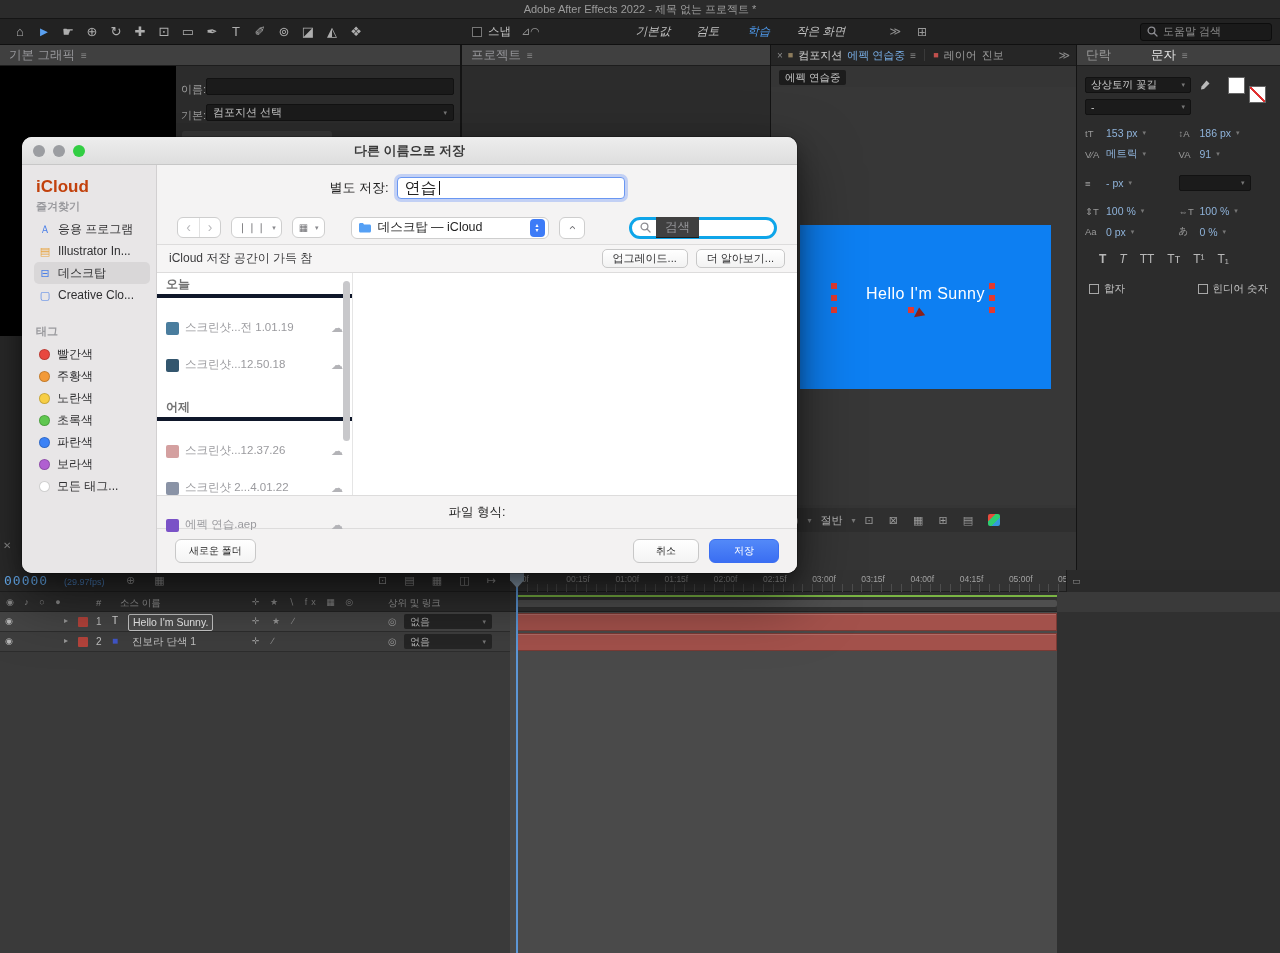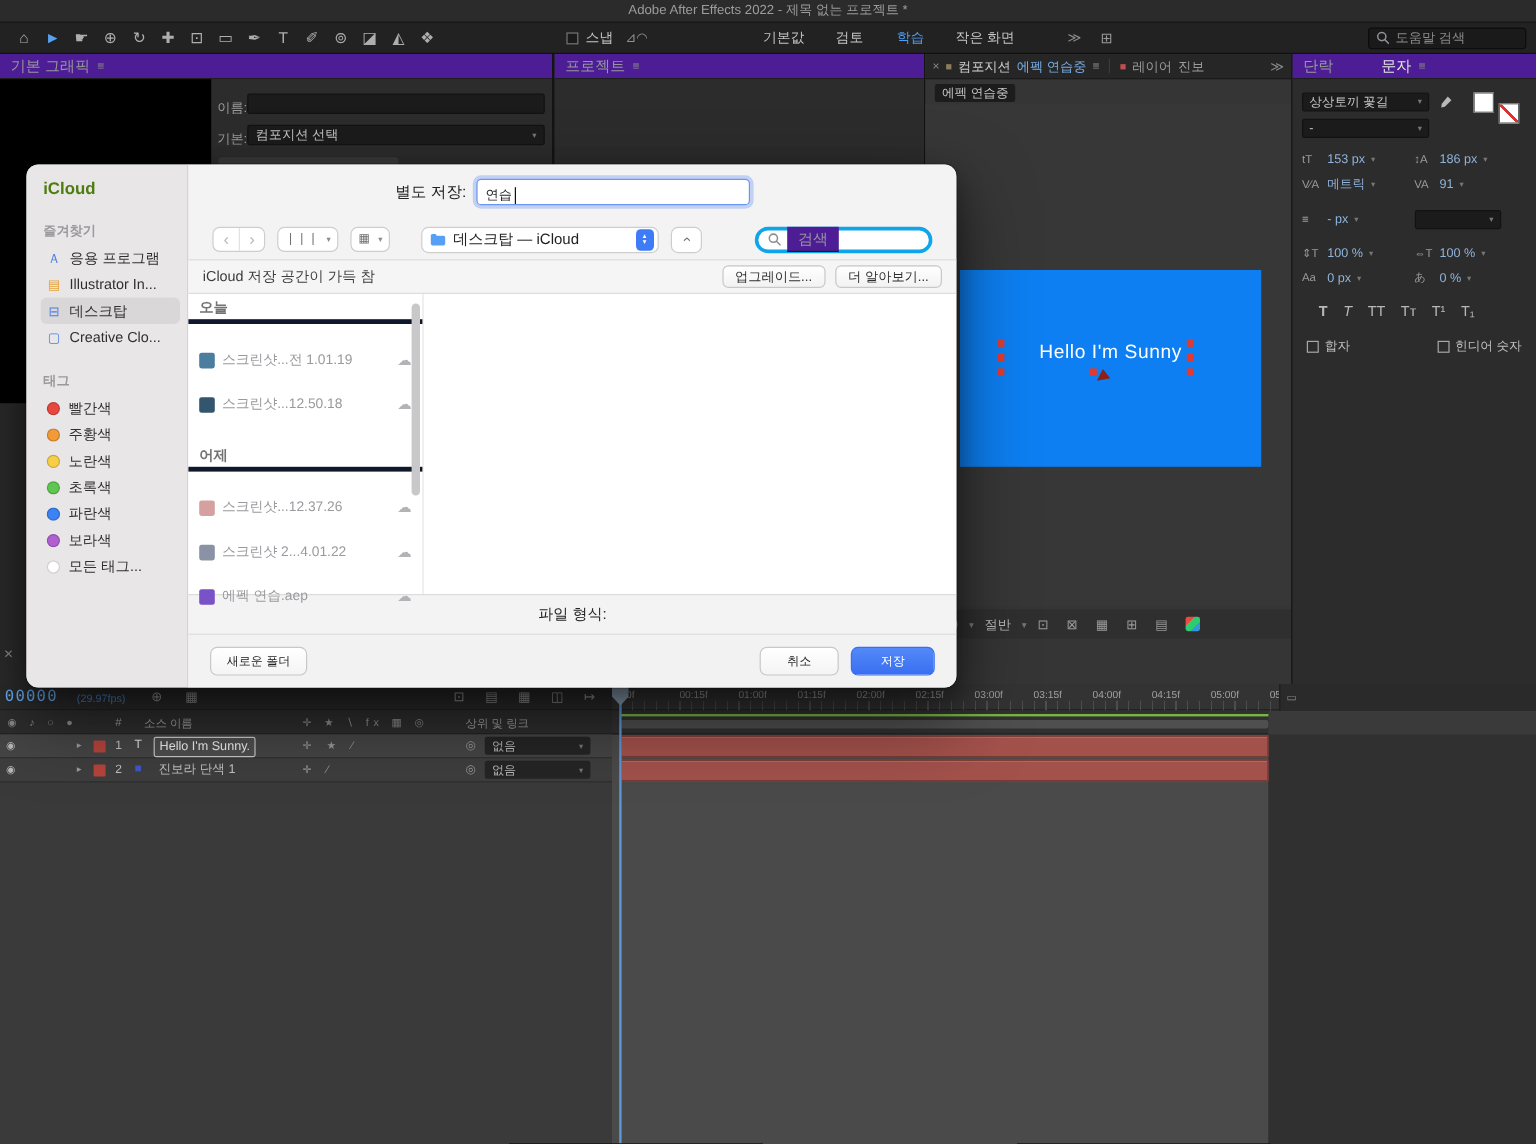--- a/index.html
+++ b/index.html
@@ -9,31 +9,31 @@
 
 .titlebar{position:absolute;left:0;top:0;width:1280px;height:19px;background:#2b2b2b;border-bottom:1px solid #151515;text-align:center;font-size:11px;color:#9c9c9c;line-height:18px;}
 .tb{position:absolute;left:0;top:19px;width:1280px;height:26px;background:#222;border-bottom:1px solid #101010;display:flex;align-items:center;padding:0 8px;}
 .tools{display:flex;align-items:center;}
 .tool{font-size:13px;color:#aeaeae;width:24px;text-align:center;flex:none;cursor:default;}
 .tools .tool:nth-of-type(2){color:#5aa0f0;}
 .snap{margin-left:104px;display:flex;align-items:center;gap:6px;}
 .snapbox{width:10px;height:10px;border:1px solid #777;background:#1a1a1a;}
 .snaplab{font-size:11.5px;color:#c4c4c4;}
 .snapic{color:#8f8f8f;font-size:11px;margin-left:4px;}
-.wsrow{display:flex;align-items:center;}
+.wsrow{display:flex;align-items:center;font-style:italic;}
 .wsrow span{font-size:11.5px;color:#c4c4c4;margin-left:26px;}
 .wsrow span:nth-of-type(1){margin-left:96px;}
 .wsrow span:nth-of-type(3){color:#4f9cf0;margin-left:28px;}
 .ovf{color:#8f8f8f;margin-left:44px;font-size:11px;}
 .wsgrid{margin-left:16px;color:#9a9a9a;font-size:12px;}
 .hsearch{margin-left:auto;width:132px;height:18px;background:#1a1a1a;border:1px solid #0d0d0d;border-radius:3px;display:flex;align-items:center;gap:5px;padding:0 6px;}
 .hsearch .ph2{font-size:11px;color:#8a8a8a;}
 
 .panel{position:absolute;background:#2c2c2c;overflow:hidden;}
-.ph{height:21px;background:#4c1d95;border-bottom:1px solid #1d1d1d;display:flex;align-items:center;gap:6px;padding:0 9px;font-size:11.5px;color:#cacaca;}
+.ph{height:21px;background:#404040;border-bottom:1px solid #1d1d1d;display:flex;align-items:center;gap:6px;padding:0 9px;font-size:11.5px;color:#cacaca;}
 .menu{color:#8a8a8a;font-size:10px;}
 .eg{left:0;top:45px;width:460px;height:525px;}
 .eg-preview{position:absolute;left:0;top:21px;width:176px;height:270px;background:#000;}
 .eg-lab{position:absolute;font-size:11px;color:#9c9c9c;}
 .eg-field{position:absolute;background:#1b1b1b;border:1px solid #121212;border-radius:2px;height:17px;display:flex;align-items:center;justify-content:space-between;padding:0 6px;font-size:11px;color:#c2c2c2;}
 .eg-dim{position:absolute;left:182px;top:86px;width:150px;height:8px;background:#3e3e3e;border-radius:3px;opacity:.7;}
 .proj{left:462px;top:45px;width:308px;height:525px;}
 .comp{left:771px;top:45px;width:305px;height:525px;background:#353535;}
 .ctab{height:21px;background:#262626;border-bottom:1px solid #1b1b1b;display:flex;align-items:center;gap:5px;padding:0 6px;font-size:11px;}
 .cx{color:#8a8a8a;font-size:10px;}
@@ -122,31 +122,31 @@
 .dialog{position:absolute;left:22px;top:137px;width:775px;height:436px;border-radius:10px;background:#f2f1f1;box-shadow:0 25px 60px rgba(0,0,0,.5),0 8px 20px rgba(0,0,0,.35),0 0 0 1px rgba(0,0,0,.2);overflow:hidden;display:flex;flex-direction:column;z-index:50;font-size:12px;color:#222;}
 .dlg-tb{flex:none;height:28px;background:linear-gradient(#ededed,#dedede);border-bottom:1px solid #c7c7c7;position:relative;display:flex;align-items:center;justify-content:center;}
 .tlight{position:absolute;top:8px;width:12px;height:12px;border-radius:50%;}
 .tlc{left:11px;background:#9b9da1;}
 .tlm{left:31px;background:#9b9da1;}
 .tlz{left:51px;background:#32ce43;}
 .dlg-title{font-size:13px;font-weight:600;color:#3a3a3a;}
 .dlg-body{flex:1;display:flex;min-height:0;}
 .dlg-side{flex:none;width:135px;background:#e8e6e7;border-right:1px solid #d2d0d1;padding:12px 6px 0 12px;overflow:hidden;}
 .side-h{font-size:11px;color:#9a9a9e;font-weight:600;margin:0 0 4px 2px;}
-.icloud{font-size:14px;color:#4d7c0f;margin-bottom:20px;}
+.icloud{font-size:17px;color:#c2410c;margin-bottom:2px;}
 .srow{display:flex;align-items:center;gap:6px;height:22px;padding:0 4px;border-radius:5px;font-size:12px;color:#2f2f31;}
 .favs > div.srow:nth-of-type(3){background:#d9d7d8;}
 .sico{width:14px;text-align:center;font-size:11px;flex:none;}
 .slab{white-space:nowrap;overflow:hidden;text-overflow:ellipsis;}
 .mt18{margin-top:18px;}
 .dot{width:11px;height:11px;border-radius:50%;border:1px solid rgba(0,0,0,.18);background:#fff;flex:none;margin:0 1px;}
 .dlg-main{flex:1;display:flex;flex-direction:column;background:#f4f3f3;min-width:0;}
 .r-save{flex:none;height:46px;display:flex;align-items:center;justify-content:center;gap:8px;}
 .savelab{font-size:13px;}
-.fnamebox{width:228px;height:22px;background:#fff;border:1px solid #6a97f2;border-radius:4px;box-shadow:0 0 0 3px rgba(99,143,245,.35);display:flex;align-items:flex-end;padding:0 7px;font-size:11px;}
+.fnamebox{width:228px;height:22px;background:#fff;border:1px solid #6a97f2;border-radius:4px;box-shadow:0 0 0 3px rgba(99,143,245,.35);display:flex;align-items:center;padding:0 7px;font-size:16px;}
 .caret{width:1px;height:14px;background:#111;margin-left:2px;}
 .r-nav{flex:none;height:33px;display:flex;align-items:center;padding:0 20px;gap:10px;}
 .seg{display:flex;align-items:center;height:21px;background:#fff;border:1px solid #cecece;border-radius:6px;overflow:hidden;}
 .segb{width:21px;text-align:center;color:#b9b9bc;font-size:14px;line-height:19px;}
 .segb.bl{border-left:1px solid #e2e2e2;}
 .vic{padding:0 6px;color:#6f6f73;font-size:10px;letter-spacing:1px;}
 .dd{color:#8a8a8e;font-size:7px;padding-right:5px;}
 .loc{margin-left:16px;width:198px;height:22px;background:#fff;border:1px solid #cecece;border-radius:6px;display:flex;align-items:center;gap:6px;padding:0 3px 0 6px;}
 .loctext{flex:1;font-size:12.5px;color:#1f1f1f;white-space:nowrap;overflow:hidden;}
 .stepper{flex:none;width:15px;height:18px;background:#3d7bf7;border-radius:4px;display:flex;flex-direction:column;align-items:center;justify-content:center;}
@@ -472,20 +472,26 @@
           </span>
         </div>
       </div>
     <div class="bar b1"></div>
     <div class="bar b2"></div>
     <div class="cti-line"></div>
     <div class="cti-head"></div>
   </div>
 
   <div class="dialog">
+    <div class="dlg-tb">
+      <span class="tlight tlc"></span>
+      <span class="tlight tlm"></span>
+      <span class="tlight tlz"></span>
+      <span class="dlg-title">다른 이름으로 저장</span>
+    </div>
     <div class="dlg-body">
       <div class="dlg-side">
         <div class="side-h icloud">iCloud</div>
         <div class="side-h">즐겨찾기</div>
         <div class="favs">
 
             <div class="srow">
               <span class="sico" style="color: rgb(74, 127, 232);">Ａ</span>
               <span class="slab">응용 프로그램</span>
             </div>

